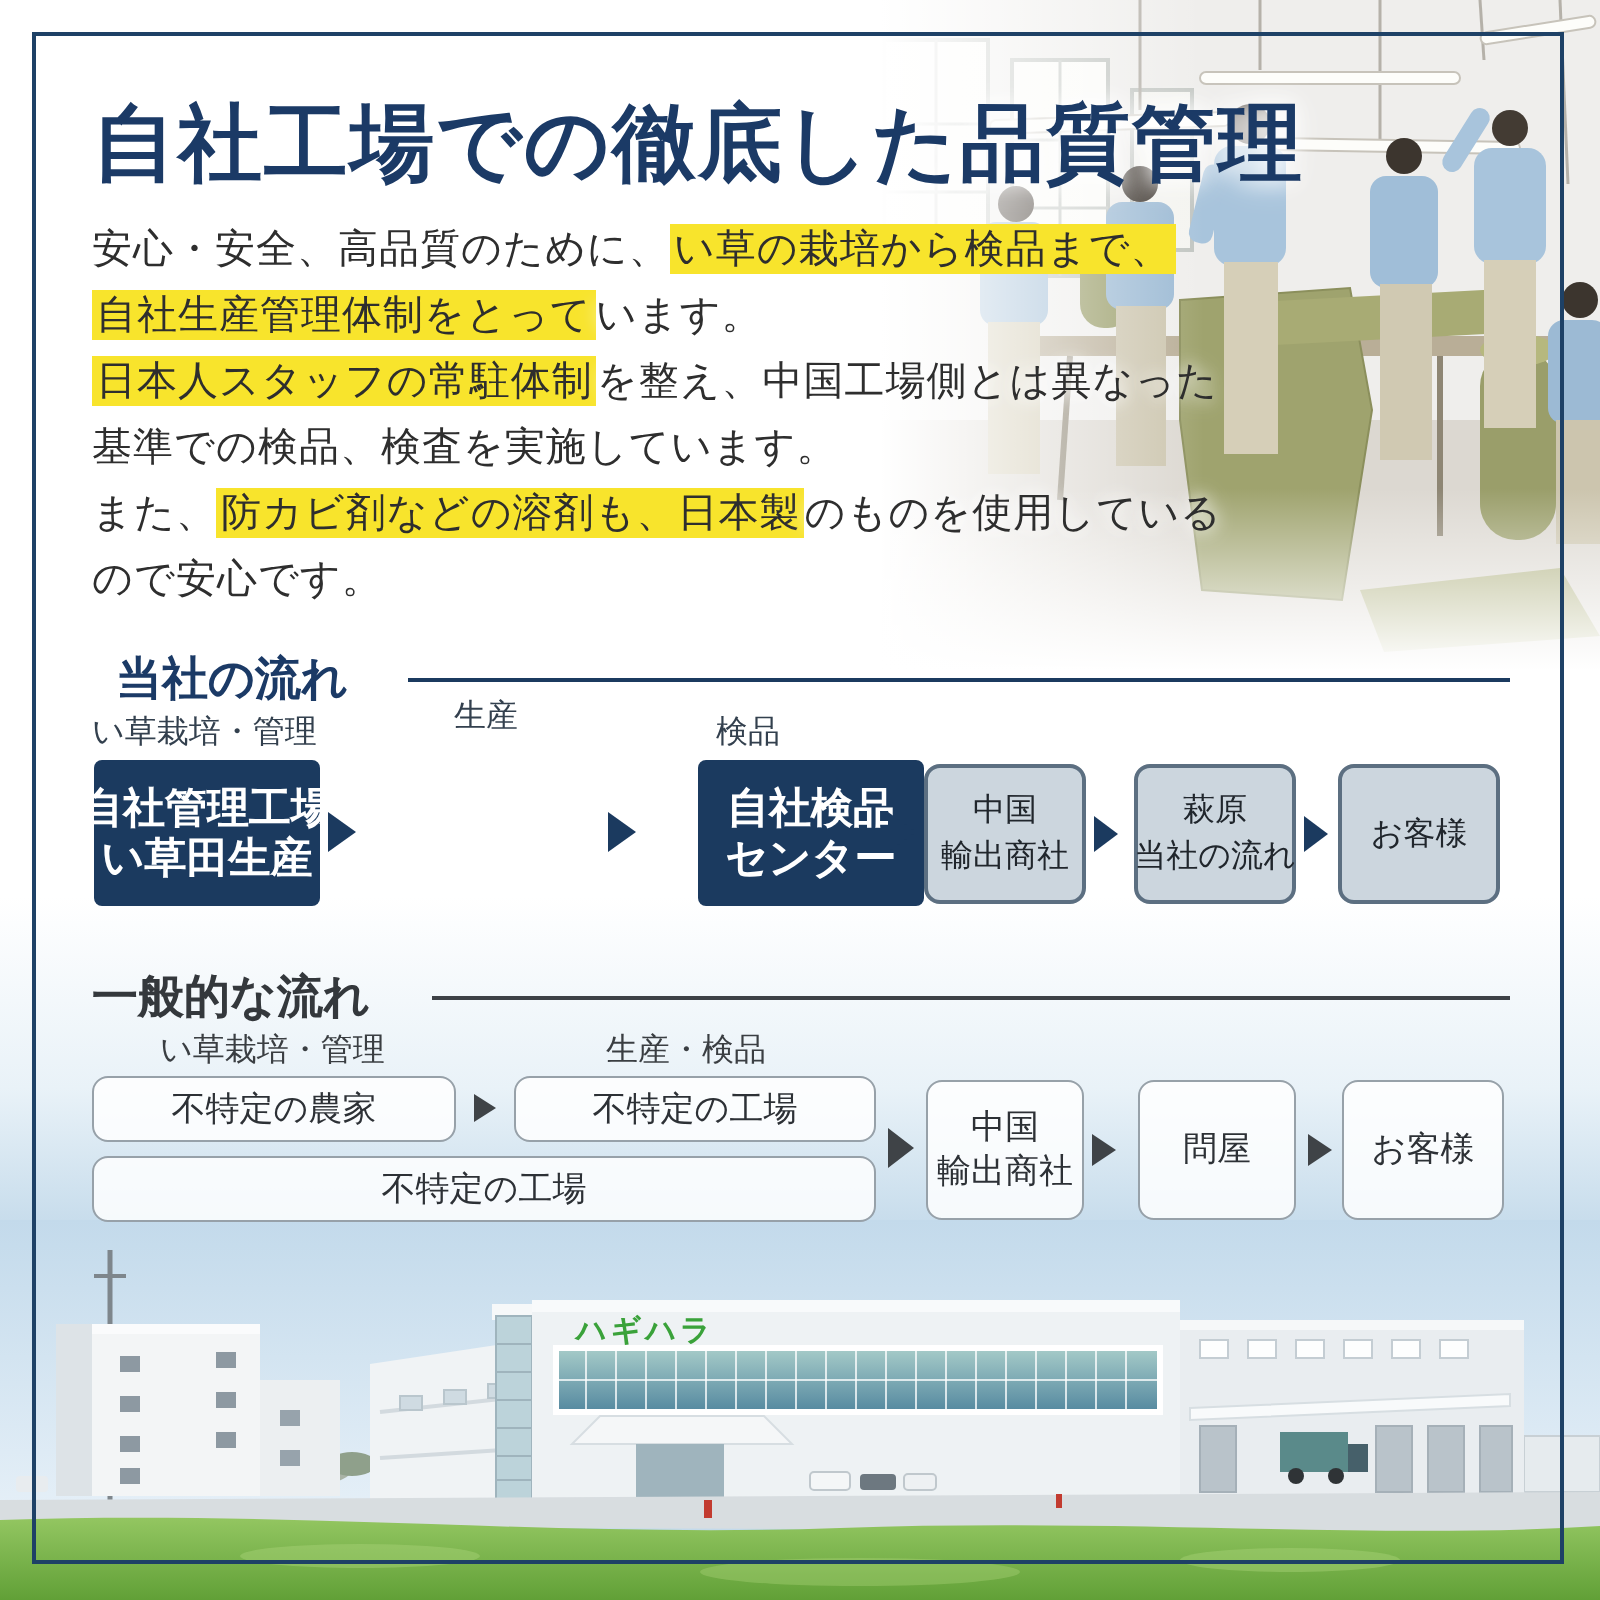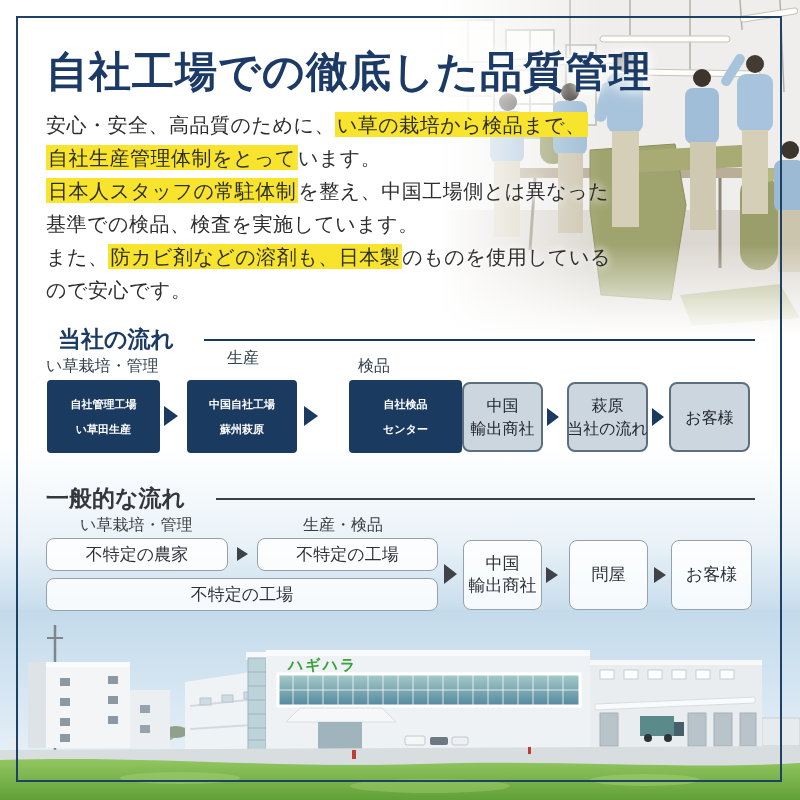--- a/index.html
+++ b/index.html
@@ -22,21 +22,21 @@
   
   .h2{position:absolute;font-size:23px;font-weight:700;white-space:nowrap;}
   .h2.navy{color:#1b3a66;}
   .h2.dark{color:#34383c;}
   .rule{position:absolute;height:2px;}
   .stage{position:absolute;font-size:16px;color:#33404e;white-space:nowrap;}
   .stage.g{color:#3a3e42;}
   
   .box{position:absolute;display:flex;flex-direction:column;align-items:center;justify-content:center;
        text-align:center;box-sizing:border-box;white-space:nowrap;}
-  .box.dark{background:#1b3a5f;color:#ffffff;font-weight:700;font-size:11px;line-height:25px;border-radius:4px;}
+  .box.dark{background:#1b3a5f;color:#ffffff;font-weight:700;font-size:21px;line-height:25px;border-radius:4px;}
   .box.light{background:#ccd6de;border:2px solid #5c6f81;color:#20262c;font-size:16px;line-height:23px;border-radius:8px;}
   .box.plain{background:rgba(255,255,255,.84);border:1.5px solid #97a1a9;color:#2d3136;font-size:17px;line-height:22px;border-radius:8px;}
   
   .arr{position:absolute;width:0;height:0;}
   .arr.nlg{border-left:14px solid #1b3a5f;border-top:10px solid transparent;border-bottom:10px solid transparent;}
   .arr.nsm{border-left:12px solid #1b3a5f;border-top:9px solid transparent;border-bottom:9px solid transparent;}
   .arr.gsm{border-left:11px solid #3f4347;border-top:7px solid transparent;border-bottom:7px solid transparent;}
   .arr.gmd{border-left:13px solid #3f4347;border-top:10px solid transparent;border-bottom:10px solid transparent;}
   .arr.gbx{border-left:12px solid #3f4347;border-top:8px solid transparent;border-bottom:8px solid transparent;}
 </style>
@@ -288,24 +288,20 @@
 
     <span class="stage" style="left:46px;top:356px;">い草栽培・管理</span>
     <span class="stage" style="left:227px;top:348px;">生産</span>
     <span class="stage" style="left:358px;top:356px;">検品</span>
 
     <div class="box dark" style="left:47px;top:380px;width:113px;height:73px;">
       <span>自社管理工場</span>
       <span>い草田生産</span>
     </div>
     <div class="arr nlg" style="left:164px;top:406px;"></div>
-    <div class="box dark" style="left:187px;top:380px;width:110px;height:73px;">
-      <span>中国自社工場</span>
-      <span>蘇州萩原</span>
-    </div>
     <div class="arr nlg" style="left:304px;top:406px;"></div>
     <div class="box dark" style="left:328px;top:380px;width:113px;height:73px;margin-left:21px;">
       <span>自社検品</span>
       <span>センター</span>
     </div>
     <div class="arr nlg" style="left:444px;top:406px;"></div>
     <div class="box light" style="left:462px;top:382px;width:81px;height:70px;">
       <span>中国</span>
       <span>輸出商社</span>
     </div>

